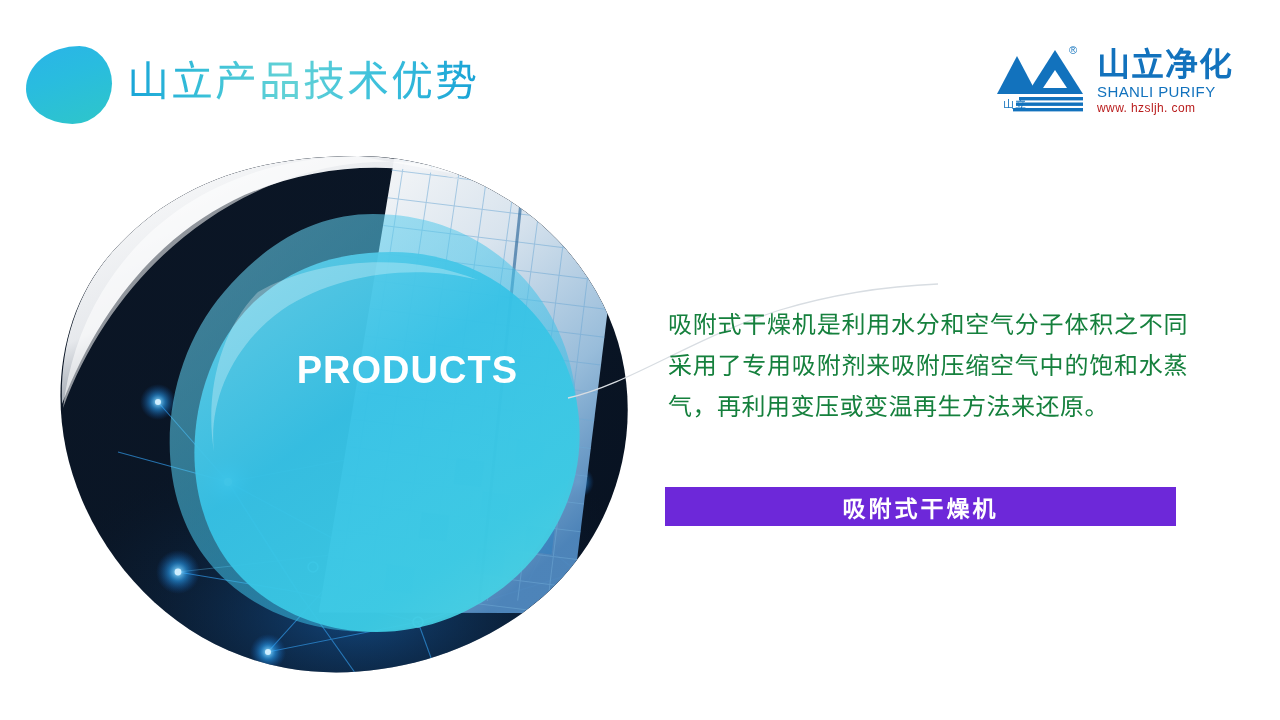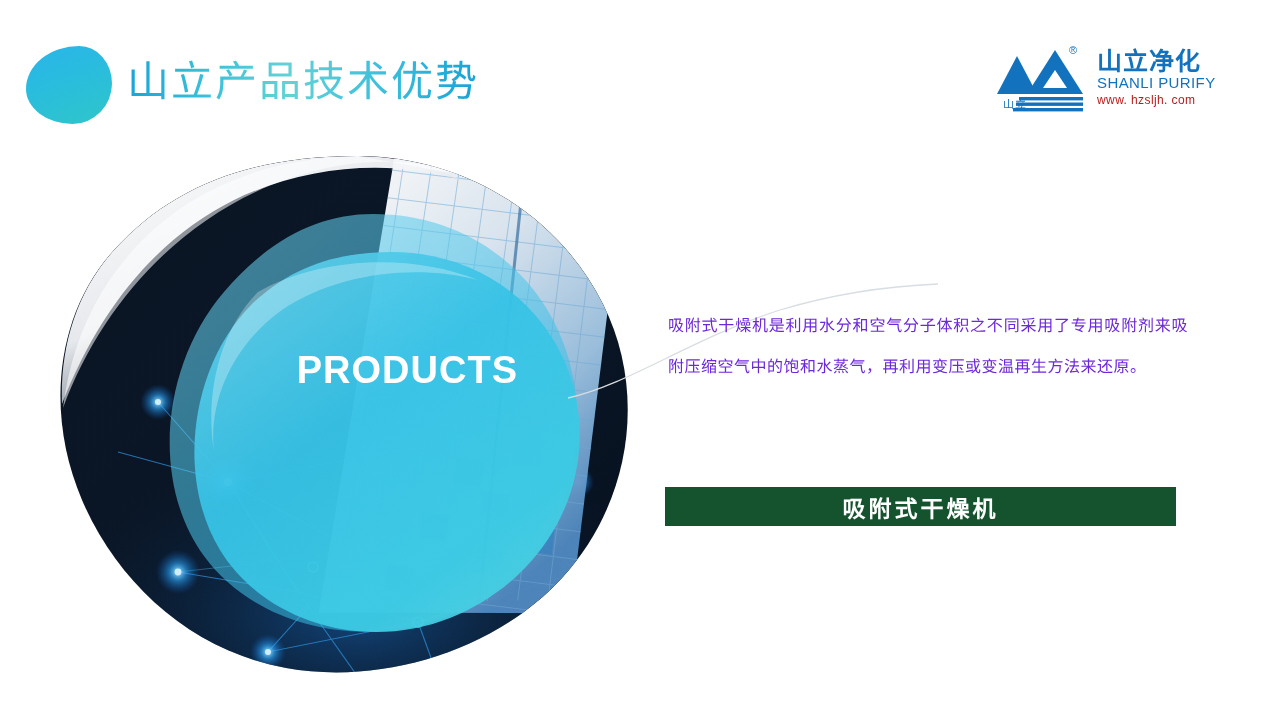--- a/index.html
+++ b/index.html
@@ -93,22 +93,22 @@
     letter-spacing: 1px;
     line-height: 1;
   }
   .logo-text {
     position: absolute;
     left: 100px;
     top: 8px;
     width: 128px;
   }
   .logo-cn {
-    font-family: Liberation Sans, sans-serif;
-    font-size: 25px;
+    font-family: Liberation Serif, serif;
+    font-size: 33px;
     font-weight: 700;
     color: #1272bd;
     letter-spacing: 1px;
     line-height: 1.05;
     white-space: nowrap;
   }
   .logo-en {
     font-size: 15px;
     font-weight: 400;
     color: #1272bd;
@@ -171,34 +171,34 @@
     pointer-events: none;
   }
 
   
   .desc {
     position: absolute;
     left: 668px;
     top: 305px;
     width: 520px;
     font-family: "Liberation Serif", "DejaVu Serif", serif;
-    font-size: 16px;
+    font-size: 24px;
     line-height: 41px;
-    color: #6d28d9;
+    color: #15803d;
     letter-spacing: 0.5px;
     text-align: justify;
   }
 
   .banner {
     position: absolute;
     left: 665px;
     top: 487px;
     width: 511px;
     height: 39px;
-    background: #14532d;
+    background: #6d28d9;
     display: flex;
     align-items: center;
     justify-content: center;
   }
   .banner-text {
     font-family: "Liberation Serif", "DejaVu Serif", serif;
     font-size: 23px;
     font-weight: 700;
     color: #ffffff;
     letter-spacing: 3px;

